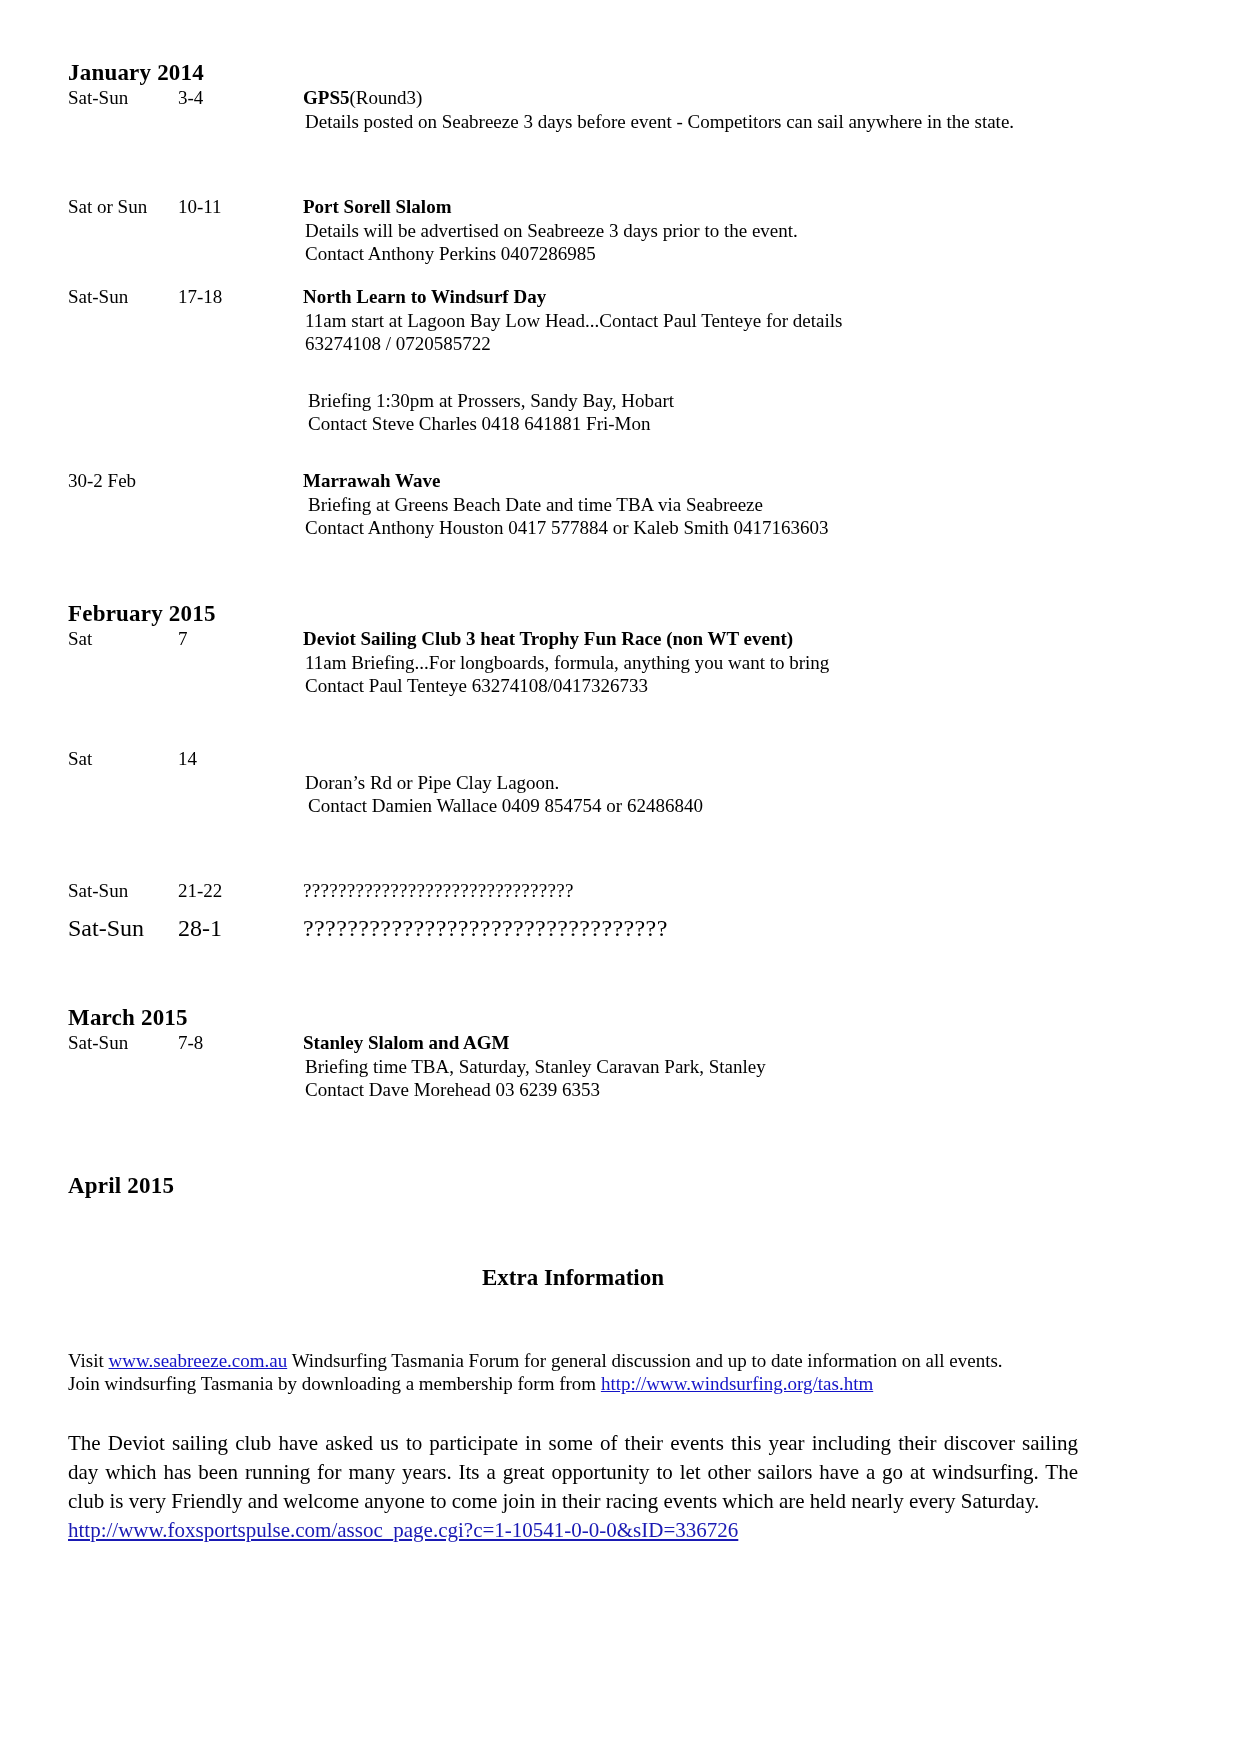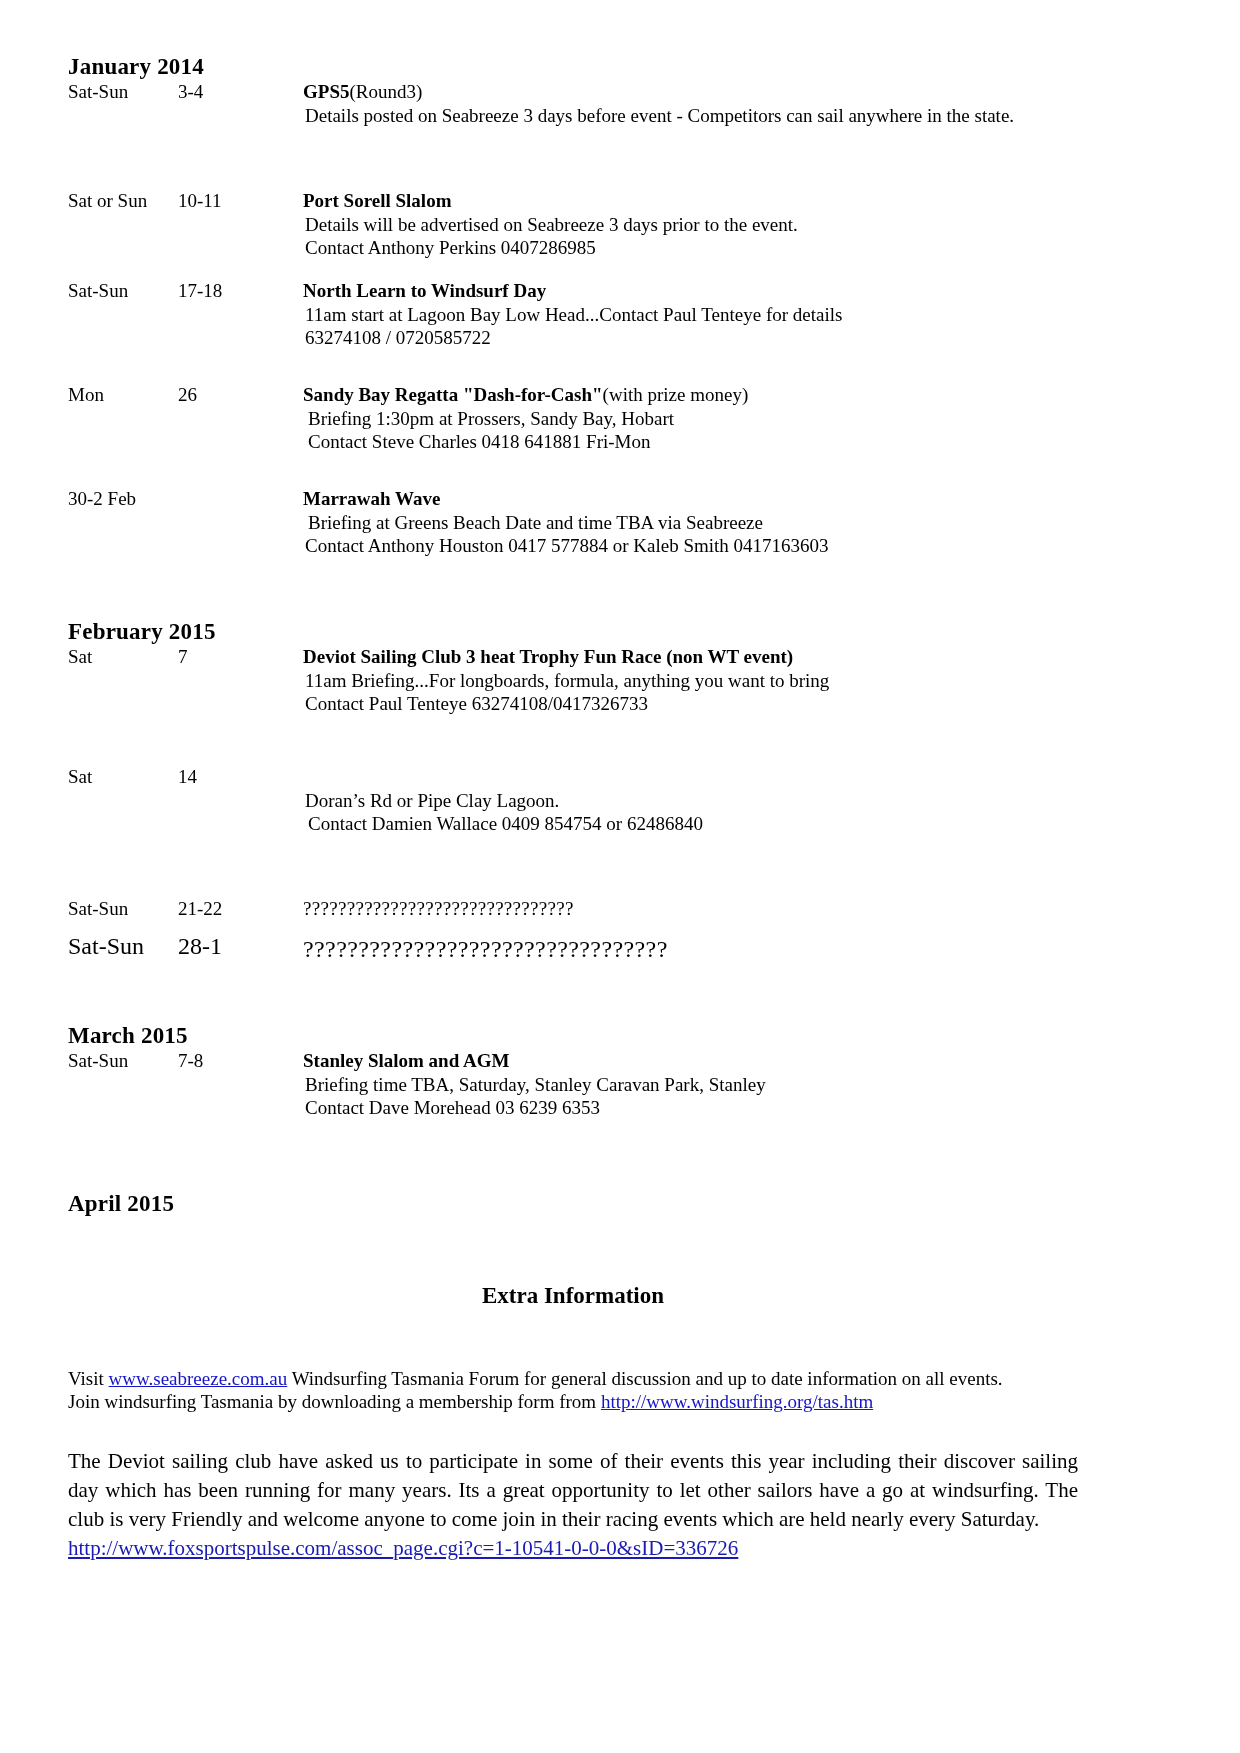--- a/index.html
+++ b/index.html
@@ -19,41 +19,41 @@
   .page {
     position: relative;
     width: 1240px;
     height: 1753px;
     padding: 0;
     box-sizing: border-box;
   }
   .content {
     position: absolute;
     left: 68px;
-    top: 54px;
+    top: 60px;
     width: 1010px;
   }
 
   
   .month-heading {
     font-weight: bold;
     font-size: 23px;
     line-height: 26px;
     margin: 0;
     letter-spacing: 0.2px;
   }
 
   
   .event {
     position: relative;
     margin: 0;
   }
   .event-line {
     display: flex;
-    align-items: flex-end;
+    align-items: center;
     line-height: 24px;
   }
   .col-day {
     width: 110px;
     flex: 0 0 110px;
     font-size: 19px;
     line-height: 24px;
   }
   .col-date {
     width: 125px;
@@ -169,25 +169,20 @@
         <span class="col-date">17-18</span>
         <span class="col-body"><span class="title-bold">North Learn to Windsurf Day</span></span>
       </div>
       <div class="detail-line indent-1">11am start at Lagoon Bay Low Head...Contact Paul Tenteye for details</div>
       <div class="detail-line indent-1">63274108 / 0720585722</div>
     </div>
 
     <div class="spacer-md"></div>
 
     <div class="event">
-      <div class="event-line">
-        <span class="col-day">Mon</span>
-        <span class="col-date">26</span>
-        <span class="col-body"><span class="title-bold">Sandy Bay Regatta "Dash-for-Cash"</span><span class="title-plain">(with prize money)</span></span>
-      </div>
       <div class="detail-line indent-2">Briefing 1:30pm at Prossers, Sandy Bay, Hobart</div>
       <div class="detail-line indent-2">Contact Steve Charles 0418 641881 Fri-Mon</div>
     </div>
 
     <div class="spacer-md"></div>
 
     <div class="event">
       <div class="event-line">
         <span class="col-day">30-2 Feb</span>
         <span class="col-date"></span>

